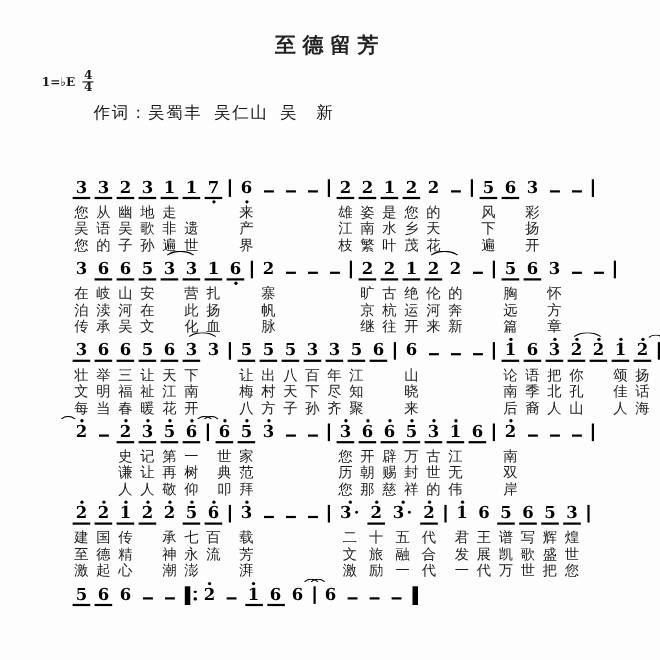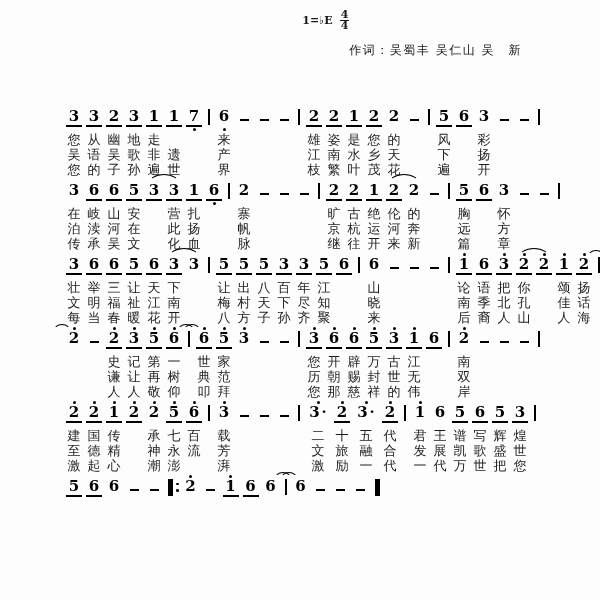--- a/index.html
+++ b/index.html
@@ -3,29 +3,29 @@
 <meta charset="utf-8">
 <style>
   html,body{margin:0;padding:0;}
   body{width:600px;height:600px;background:#fdfdfd;overflow:hidden;
        font-family:"DejaVu Sans",sans-serif;color:#1a1a1a;}
   .page{position:relative;width:600px;height:600px;}
 
   
   .title{margin-top:28px;text-align:center;font-size:19px;letter-spacing:6px;
          font-weight:600;color:#222;}
-  .hdr{display:flex;justify-content:flex-end;align-items:flex-start;
+  .hdr{display:flex;justify-content:flex-start;align-items:flex-start;
        margin:10px 78px 0 38px;}
   .keysig{display:flex;align-items:center;font-size:11px;font-weight:bold;
           font-family:"DejaVu Serif",serif;}
   .keysig .kv{letter-spacing:0;}
   .frac{display:inline-flex;flex-direction:column;text-align:center;margin-left:7px;
         font-size:11px;line-height:10px;font-weight:bold;}
   .frac .num{border-bottom:1px solid #111;padding:0 1px;}
-  .credits{font-size:12px;line-height:16px;letter-spacing:1.5px;white-space:pre;color:#151515;}
+  .credits{font-size:15px;line-height:16px;letter-spacing:1.5px;white-space:pre;color:#151515;font-family:Liberation Mono, monospace;}
 
   
   #score{margin:14px 0 0 62px;}
   .system{display:flex;align-items:flex-start;margin-bottom:1px;}
   .measure{display:grid;grid-template-rows:28px 15px 15px 15px;
            align-items:start;justify-items:center;padding:0 2px;}
   .cell{position:relative;display:flex;flex-direction:column;align-items:center;
         width:20px;grid-row:1;}
   .cell.wide{width:28px;}
   .odot{width:3px;height:3px;border-radius:50%;background:#000;visibility:hidden;margin:1px 0;}
@@ -47,20 +47,21 @@
   .barwrap{display:flex;align-items:flex-start;margin-top:5px;}
   .bar{width:2px;height:16px;background:#000;margin:0 2px;}
   .bar-thick{width:5px;height:17px;background:#000;margin:0 2px;}
   .rsdots{display:flex;flex-direction:column;justify-content:center;height:16px;margin-left:1px;}
   .rsdots i{width:2.5px;height:2.5px;border-radius:50%;background:#000;margin:2px 0;}
 </style>
 </head>
 <body>
 
 <div class="page">
+  <div class="title">至德留芳</div>
 
   <div class="hdr">
     <div class="keysig">
       <span class="kv">1=♭E</span>
       <span class="frac">
         <span class="num">4</span>
         <span class="den">4</span>
       </span>
     </div>
     <div class="credits">

